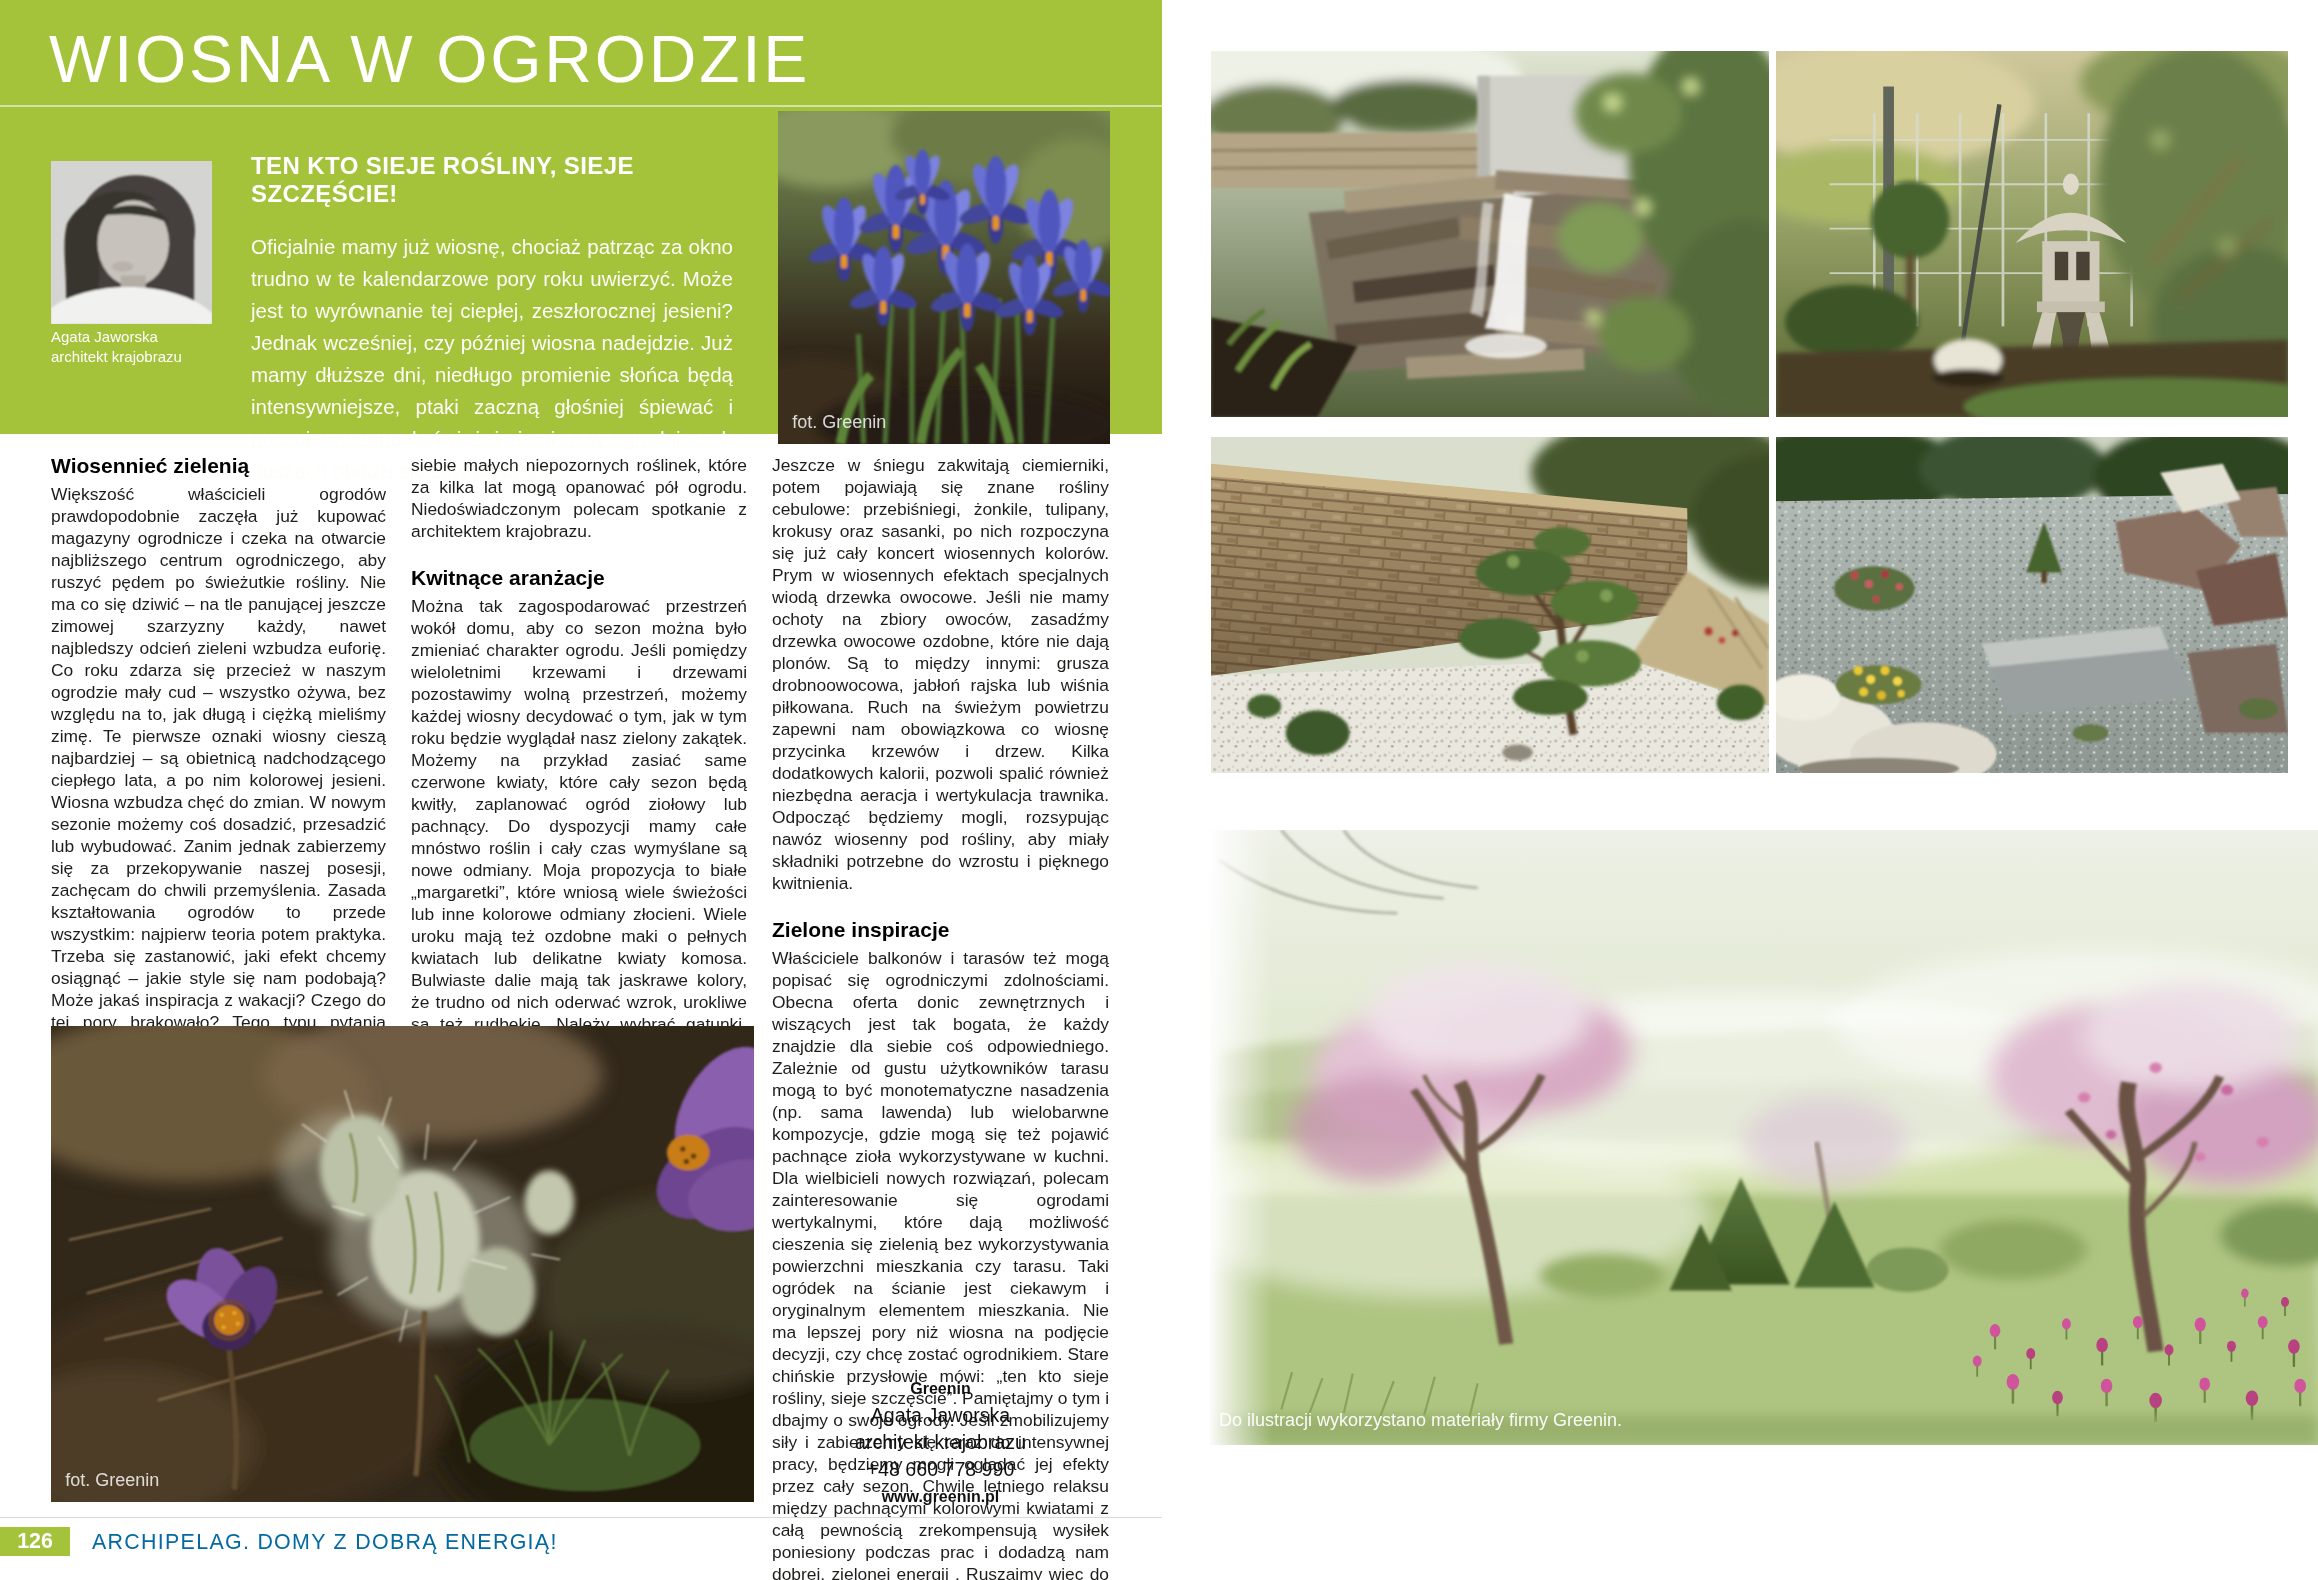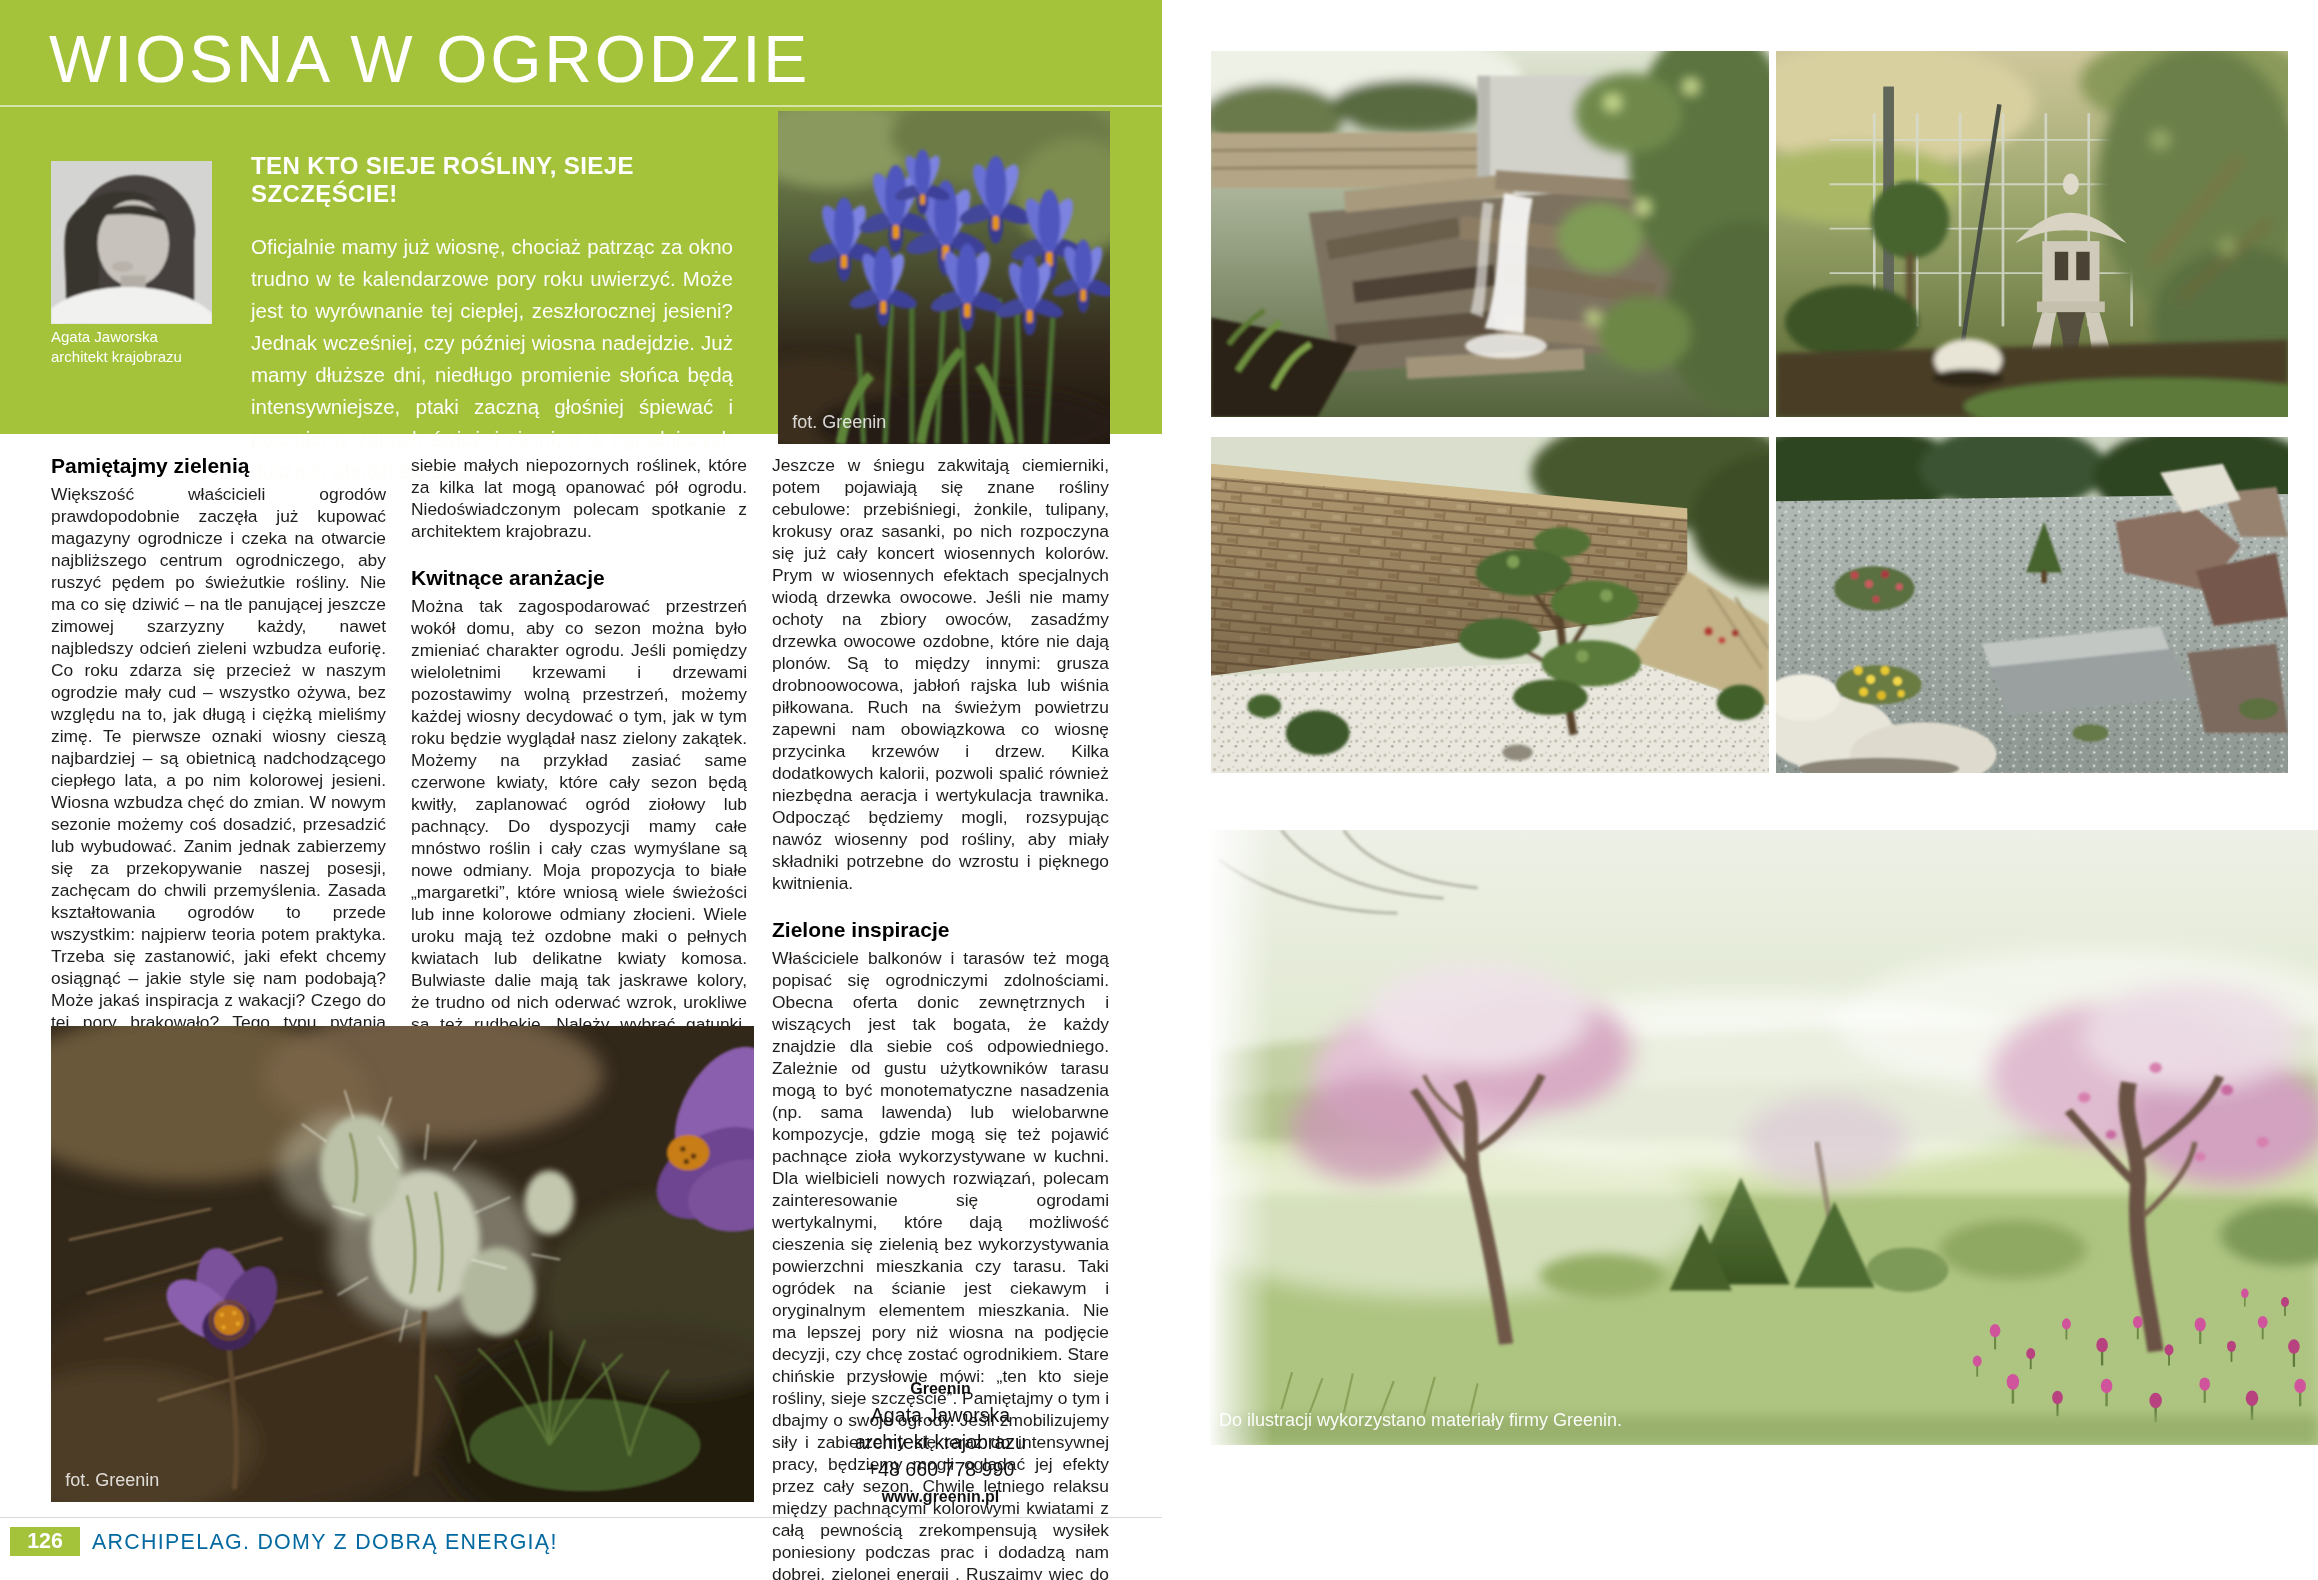--- a/index.html
+++ b/index.html
@@ -34,21 +34,21 @@
   .col h3.mt{margin-top:24px;}
   .col1{left:51px;width:335px;}
   .col2{left:411px;width:336px;}
   .col3{left:772px;width:337px;}
   
   .contact{position:absolute;left:772px;top:1375px;width:337px;text-align:center;
            font-size:19.6px;line-height:27px;color:#111;}
   .contact .b{font-weight:bold;font-size:16px;}
   
   .footer-hairline{position:absolute;left:0;top:1517px;width:1162px;height:0.9px;background:#dadada;}
-  .pagenum{position:absolute;left:10px;top:1527px;width:70px;height:29px;background:#a4c23a;color:#fff;
+  .pagenum{position:absolute;left:0;top:1527px;width:70px;height:29px;background:#a4c23a;color:#fff;
            font-weight:bold;font-size:21.4px;display:flex;align-items:center;justify-content:center;}
   .footer-mag{position:absolute;left:92px;top:1527px;height:29px;line-height:30px;color:#0369a1;
               font-size:21.4px;letter-spacing:1.3px;white-space:nowrap;}
 </style>
 </head>
 <body>
 
 <div id="page">
 
   <div class="green-block">
@@ -419,21 +419,21 @@
         <circle cx="112" cy="182" r="4" fill="#b84a50"></circle>
         <polygon points="300,95 280,152 320,152" fill="#47632f"></polygon>
         <rect x="297" y="150" width="6" height="14" fill="#5a4328"></rect>
         <ellipse cx="540" cy="305" rx="22" ry="12" fill="#5d7040"></ellipse>
         <ellipse cx="352" cy="332" rx="20" ry="10" fill="#66794a"></ellipse>
       </g>
     </svg>
   </div>
 
   <div class="col col1">
-    <h3>Pamiętajmy zielenią</h3>
+    <h3>Wiosennieć zielenią</h3>
     <p>Większość właścicieli ogrodów prawdopodobnie zaczęła już kupować magazyny ogrodnicze i czeka na otwarcie najbliższego centrum ogrodniczego, aby ruszyć pędem po świeżutkie rośliny. Nie ma co się dziwić – na tle panującej jeszcze zimowej szarzyzny każdy, nawet najbledszy odcień zieleni wzbudza euforię. Co roku zdarza się przecież w naszym ogrodzie mały cud – wszystko ożywa, bez względu na to, jak długą i ciężką mieliśmy zimę. Te pierwsze oznaki wiosny cieszą najbardziej – są obietnicą nadchodzącego ciepłego lata, a po nim kolorowej jesieni. Wiosna wzbudza chęć do zmian. W nowym sezonie możemy coś dosadzić, przesadzić lub wybudować. Zanim jednak zabierzemy się za przekopywanie naszej posesji, zachęcam do chwili przemyślenia. Zasada kształtowania ogrodów to przede wszystkim: najpierw teoria potem praktyka. Trzeba się zastanowić, jaki efekt chcemy osiągnąć – jakie style się nam podobają? Może jakaś inspiracja z wakacji? Czego do tej pory brakowało? Tego typu pytania powinniśmy sobie zadać i dopiero potem zabierać się do prac. Obecnie jest na to najlepsza pora. Przyszli właściciele ogrodu, którzy mają do zagospodarowania kawałek terenu przy pięknym domu, też powinni przysiąść i dobrze przemyśleć decyzję wkopania</p>
   </div>
   <div class="col col2">
     <p>siebie małych niepozornych roślinek, które za kilka lat mogą opanować pół ogrodu. Niedoświadczonym polecam spotkanie z architektem krajobrazu.</p>
     <h3 class="mt">Kwitnące aranżacje</h3>
     <p>Można tak zagospodarować przestrzeń wokół domu, aby co sezon można było zmieniać charakter ogrodu. Jeśli pomiędzy wieloletnimi krzewami i drzewami pozostawimy wolną przestrzeń, możemy każdej wiosny decydować o tym, jak w tym roku będzie wyglądał nasz zielony zakątek. Możemy na przykład zasiać same czerwone kwiaty, które cały sezon będą kwitły, zaplanować ogród ziołowy lub pachnący. Do dyspozycji mamy całe mnóstwo roślin i cały czas wymyślane są nowe odmiany. Moja propozycja to białe „margaretki”, które wniosą wiele świeżości lub inne kolorowe odmiany złocieni. Wiele uroku mają też ozdobne maki o pełnych kwiatach lub delikatne kwiaty komosa. Bulwiaste dalie mają tak jaskrawe kolory, że trudno od nich oderwać wzrok, urokliwe są też rudbekie. Należy wybrać gatunki, potem dobrze przygotować grządki pod rabatę i wysiać – to będzie koniec naszej pracy aż do jesieni. Aby wiosną ogród szybciej budził się do życia musimy dobrać odpowiednie, wczesne gatunki. Pierwsze oznaki wiosny to żółte lub czerwone kwiaty oczarów.</p>
   </div>
   <div class="col col3">
     <p>Jeszcze w śniegu zakwitają ciemierniki, potem pojawiają się znane rośliny cebulowe: przebiśniegi, żonkile, tulipany, krokusy oraz sasanki, po nich rozpoczyna się już cały koncert wiosennych kolorów. Prym w wiosennych efektach specjalnych wiodą drzewka owocowe. Jeśli nie mamy ochoty na zbiory owoców, zasadźmy drzewka owocowe ozdobne, które nie dają plonów. Są to między innymi: grusza drobnoowocowa, jabłoń rajska lub wiśnia piłkowana. Ruch na świeżym powietrzu zapewni nam obowiązkowa co wiosnę przycinka krzewów i drzew. Kilka dodatkowych kalorii, pozwoli spalić również niezbędna aeracja i wertykulacja trawnika. Odpocząć będziemy mogli, rozsypując nawóz wiosenny pod rośliny, aby miały składniki potrzebne do wzrostu i pięknego kwitnienia.</p>
     <h3 class="mt">Zielone inspiracje</h3>

